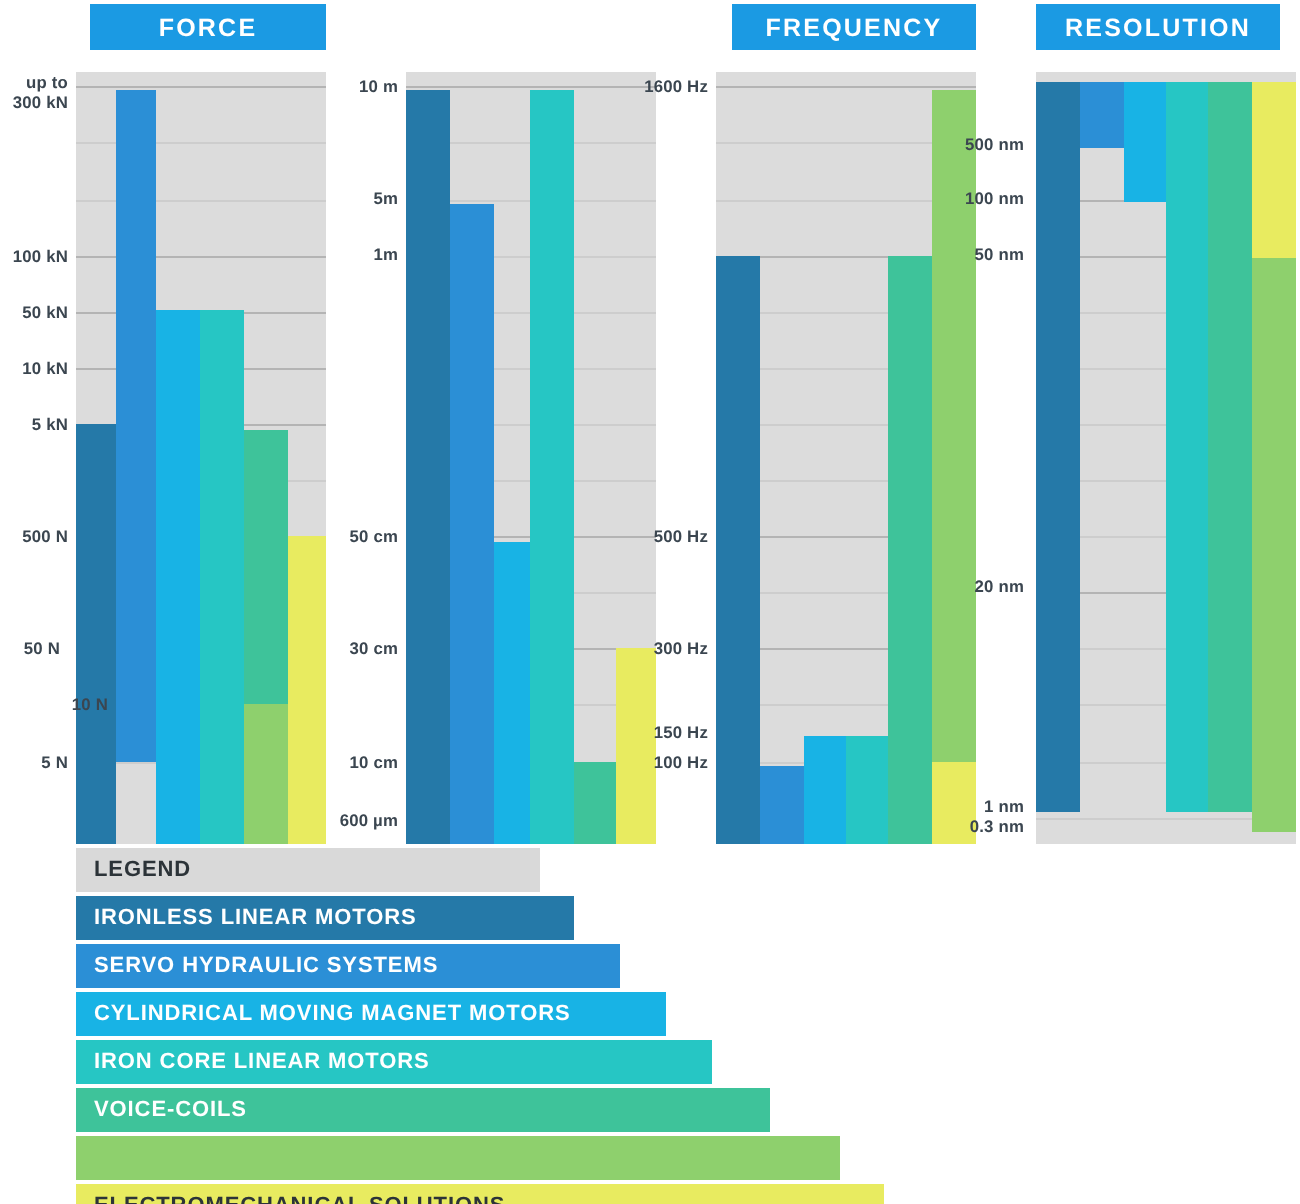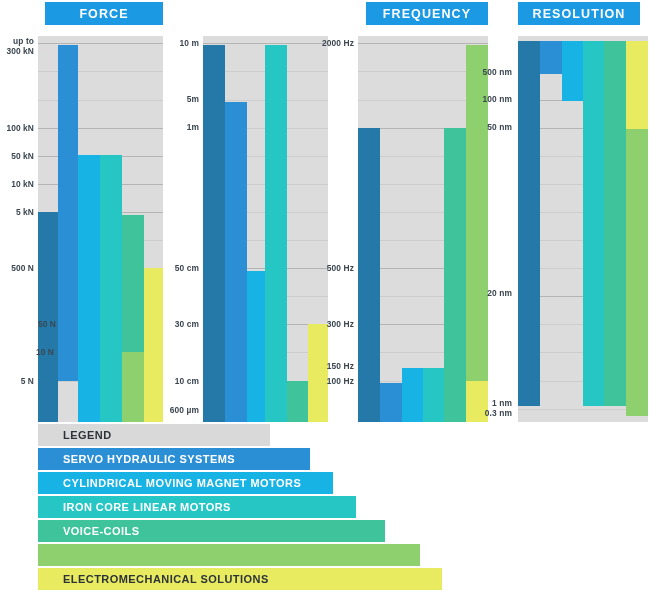--- a/index.html
+++ b/index.html
@@ -61,21 +61,20 @@
   }
 
   
   #legend { position: absolute; left: 38px; top: 424px; }
   .legend-row {
     position: relative;
     height: 22px;
     margin-bottom: 2px;
     display: flex;
     align-items: center;
-    padding-left: 16px;
   }
   .legend-row .label {
     position: relative;
     z-index: 2;
     padding-left: 9px;
     font-size: 11px;
     font-weight: bold;
     letter-spacing: 0.45px;
     white-space: nowrap;
   }
@@ -115,21 +114,21 @@
       <div class="bar" style="left:84px; width:22px; top:316px; bottom:0; background:#8ed06d;"></div>
       <div class="bar" style="left:106px; width:19px; top:232px; bottom:0; background:#e8eb60;"></div>
     </div>
     <div class="axis-label" style="left:0; top:36px; width:34px;">up to
 300 kN</div>
     <div class="axis-label" style="left:0; top:123px; width:34px;">100 kN</div>
     <div class="axis-label" style="left:0; top:151px; width:34px;">50 kN</div>
     <div class="axis-label" style="left:0; top:179px; width:34px;">10 kN</div>
     <div class="axis-label" style="left:0; top:207px; width:34px;">5 kN</div>
     <div class="axis-label" style="left:0; top:263px; width:34px;">500 N</div>
-    <div class="axis-label" style="left:0; top:319px; width:56px;">50 N</div>
+    <div class="axis-label" style="left:0; top:319px; width:30px;">50 N</div>
     <div class="axis-label" style="left:0; top:347px; width:54px;">10 N</div>
     <div class="axis-label" style="left:0; top:376px; width:34px;">5 N</div>
   </div>
 
   <div class="panel" style="left:165px; width:163px; height:424px;">
     <div class="plot" style="left:38px; top:36px; width:125px; height:386px;">
       <div class="gridline" style="top:7px;"></div>
       <div class="gridline faint" style="top:35px;"></div>
       <div class="gridline faint" style="top:64px;"></div>
       <div class="gridline faint" style="top:92px;"></div>
@@ -178,21 +177,21 @@
       <div class="gridline faint" style="top:345px;"></div>
 
       <div class="bar" style="left:0;   width:22px; top:92px;  bottom:0; background:#2579a8;"></div>
       <div class="bar" style="left:22px; width:22px; top:347px; bottom:0; background:#2b8fd6;"></div>
       <div class="bar" style="left:44px; width:21px; top:332px; bottom:0; background:#18b3e5;"></div>
       <div class="bar" style="left:65px; width:21px; top:332px; bottom:0; background:#26c6c4;"></div>
       <div class="bar" style="left:86px; width:22px; top:92px;  bottom:0; background:#3ec39a;"></div>
       <div class="bar" style="left:108px; width:22px; top:9px;  bottom:0; background:#8ed06d;"></div>
       <div class="bar" style="left:108px; width:22px; top:345px; bottom:0; background:#e8eb60;"></div>
     </div>
-    <div class="axis-label" style="left:-6px; top:38px; width:35px;">2000 Hz</div>
+    <div class="axis-label" style="left:-6px; top:38px; width:35px;">1600 Hz</div>
     <div class="axis-label" style="left:-6px; top:263px; width:35px;">500 Hz</div>
     <div class="axis-label" style="left:-6px; top:319px; width:35px;">300 Hz</div>
     <div class="axis-label" style="left:-6px; top:361px; width:35px;">150 Hz</div>
     <div class="axis-label" style="left:-6px; top:376px; width:35px;">100 Hz</div>
   </div>
 
   <div class="panel" style="left:488px; width:162px; height:424px;">
     <div class="panel-title" style="left:30px; width:122px;">RESOLUTION</div>
     <div class="plot" style="left:30px; top:36px; width:130px; height:386px;">
       <div class="gridline faint" style="top:7px;"></div>
@@ -225,20 +224,24 @@
     <div class="axis-label" style="left:-22px; top:398px; width:46px;">1 nm</div>
     <div class="axis-label" style="left:-22px; top:408px; width:46px;">0.3 nm</div>
   </div>
 
   <div id="legend">
     <div class="legend-row">
       <div class="legend-swatch" style="width:232px; background:#d9d9d9;"></div>
       <div class="label" style="color:#2c3338;">LEGEND</div>
     </div>
     <div class="legend-row">
+      <div class="legend-swatch" style="width:249px; background:#2579a8;"></div>
+      <div class="label" style="color:#ffffff;">IRONLESS LINEAR MOTORS</div>
+    </div>
+    <div class="legend-row">
       <div class="legend-swatch" style="width:272px; background:#2b8fd6;"></div>
       <div class="label" style="color:#ffffff;">SERVO HYDRAULIC SYSTEMS</div>
     </div>
     <div class="legend-row">
       <div class="legend-swatch" style="width:295px; background:#18b3e5;"></div>
       <div class="label" style="color:#ffffff;">CYLINDRICAL MOVING MAGNET MOTORS</div>
     </div>
     <div class="legend-row">
       <div class="legend-swatch" style="width:318px; background:#26c6c4;"></div>
       <div class="label" style="color:#ffffff;">IRON CORE LINEAR MOTORS</div>

